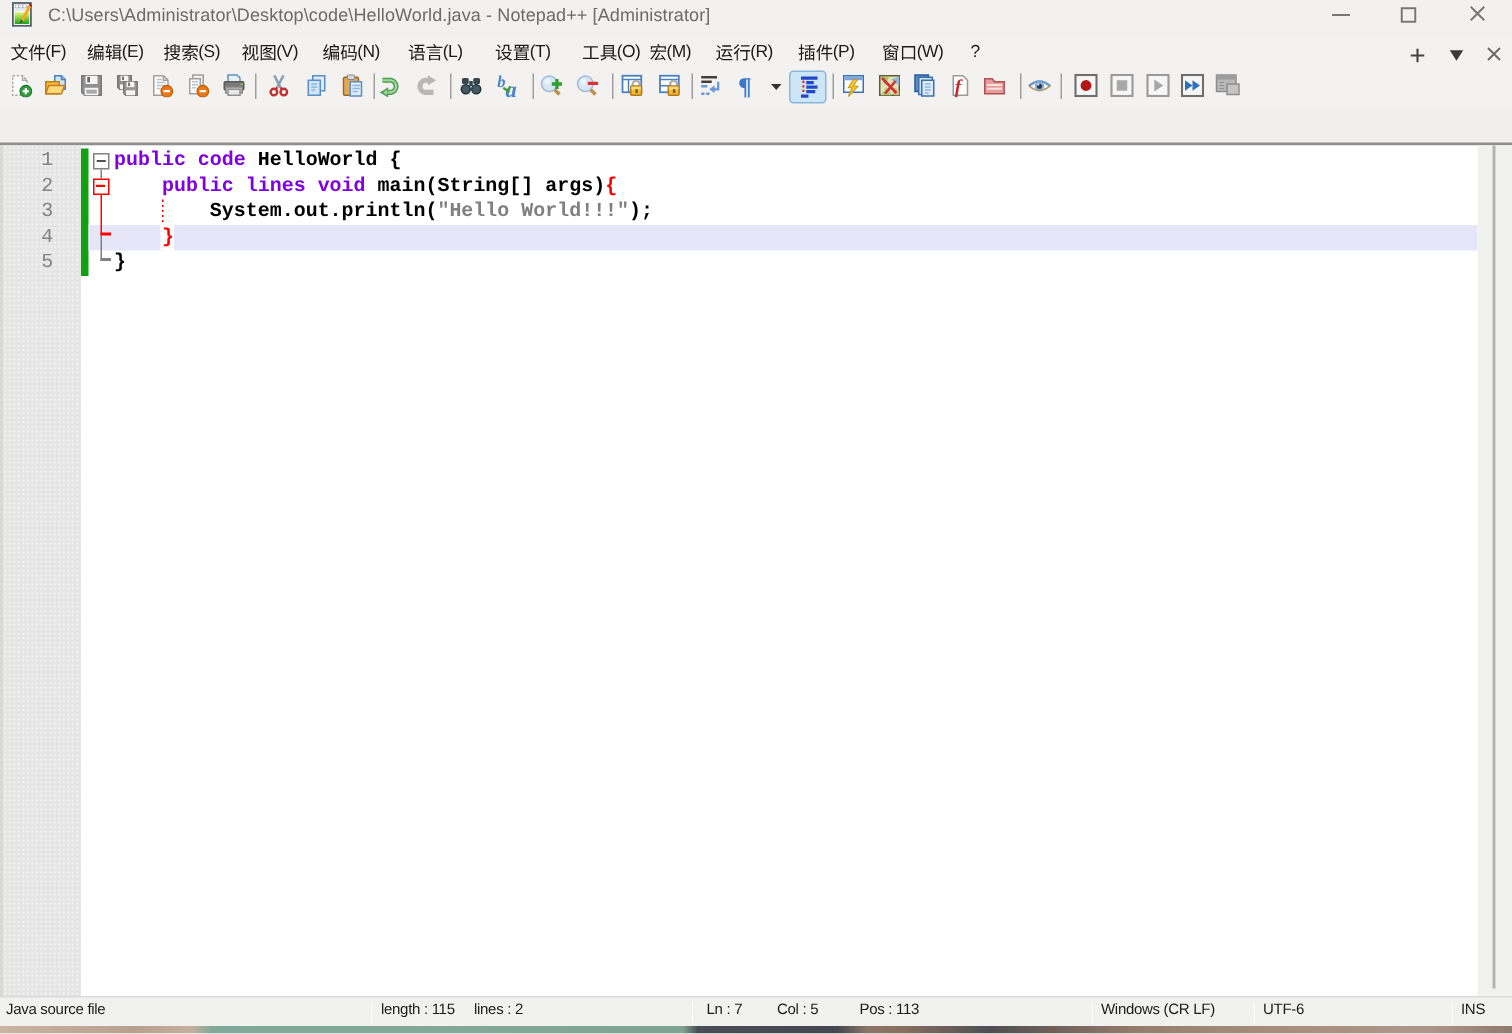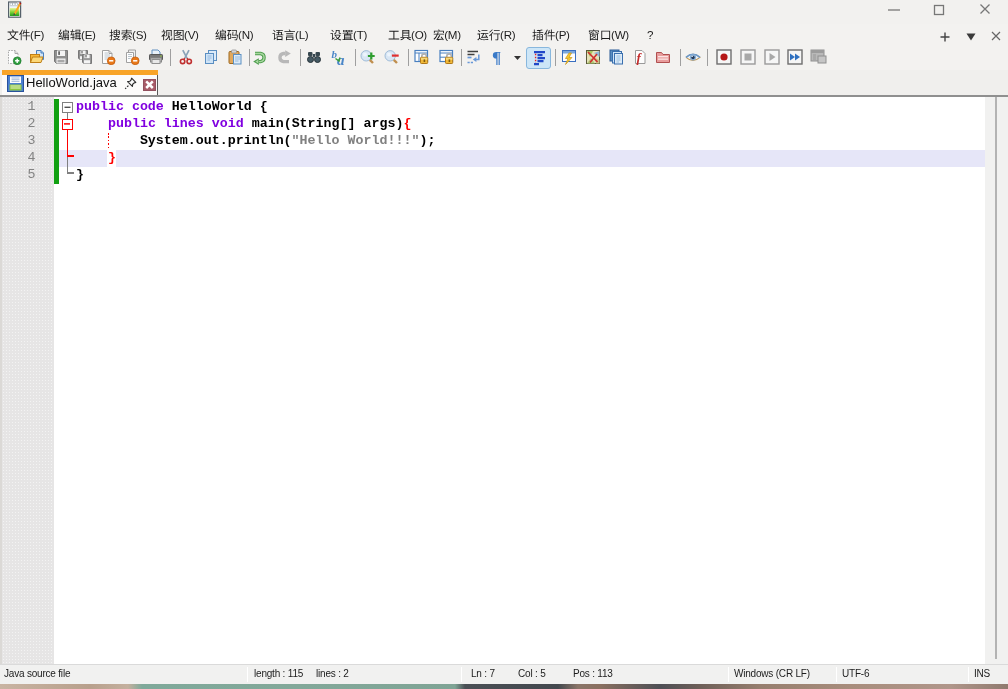--- a/index.html
+++ b/index.html
@@ -75,20 +75,21 @@
     <circle cx="3.2" cy="3.2" r="0.9" fill="#fff"></circle>
       <circle cx="5.8" cy="3.2" r="0.9" fill="#fff"></circle>
       <circle cx="8.4" cy="3.2" r="0.9" fill="#fff"></circle>
     <path d="M8.8 1.6 H12 V4.8 Z" fill="#e8edf0"></path>
     <rect x="1.8" y="5.2" width="9.6" height="1.2" fill="#dde8f0"></rect>
     <rect x="1.8" y="7" width="9.6" height="8" fill="url(#grn)"></rect>
     <path d="M11.2 2.2 L12.8 3.6 L7.6 13.4 L6 12 Z" fill="#f8a820"></path>
     <path d="M11.6 1 L13.4 2.6 L12.8 3.6 L11.2 2.2 Z" fill="#b81414"></path>
     <path d="M6 12 L7.6 13.4 L5.2 14.6 Z" fill="#484848"></path>
   </svg>
+  <div id="titletext" class="abs">C:\Users\Administrator\Desktop\code\HelloWorld.java - Notepad++ [Administrator]</div>
   <svg class="abs winbtn" style="left:886px; top:0;" width="16" height="20">
       <line x1="2" y1="10" x2="14" y2="10" stroke="#777" stroke-width="1.3"></line>
     </svg>
   <svg class="abs" style="left:932px; top:3px;" width="14" height="14">
       <rect x="2.5" y="2.5" width="9" height="9" fill="none" stroke="#777" stroke-width="1.3"></rect>
     </svg>
   <svg class="abs" style="left:978px; top:2px;" width="14" height="14">
       <path d="M2.5 2.5 L11.5 11.5 M11.5 2.5 L2.5 11.5" stroke="#777" stroke-width="1.3"></path>
     </svg>
 </div>
@@ -386,40 +387,20 @@
 
   <svg class="tbi" style="left:809.5px; width:20px;">
     <rect x="1" y="1" width="13" height="11" fill="#b9b9b9" stroke="#8f8f8f"></rect>
     <rect x="1" y="1" width="13" height="3" fill="#9c9c9c"></rect>
     <rect x="8" y="7" width="8" height="7" fill="#c5c5c5" stroke="#8f8f8f"></rect>
     <path d="M3 6 H6 M3 8 H6 M3 10 H6" stroke="#8f8f8f" stroke-width="0.8"></path>
   </svg>
 </div>
 
 <div id="tabbar" class="abs">
-  <div id="tab">
-    <div id="taborange"></div>
-    <svg class="abs" style="left:5px; top:5px;" width="17" height="17" viewBox="0 0 17 17">
-      <rect x="0.5" y="0.5" width="16" height="16" fill="#4a7fd0" stroke="#28529c"></rect>
-      <rect x="3" y="1.5" width="11" height="6.5" fill="#fdfdfd"></rect>
-      <path d="M4.5 3 H12.5 M4.5 4.7 H12.5 M4.5 6.4 H12.5" stroke="#9ab2d8" stroke-width="0.9"></path>
-      <rect x="2.5" y="9.5" width="12" height="6" fill="#8cc63f"></rect>
-      <path d="M3.5 11 H13.5 M3.5 13 H13.5" stroke="#e6f4c8" stroke-width="1.1"></path>
-    </svg>
-    <div id="tabtext">HelloWorld.java</div>
-    <svg class="abs" style="left:121px; top:7px;" width="14" height="14" viewBox="0 0 14 14">
-      <path d="M8.6 1.2 L12.8 5.4 L11.2 5.9 L9.7 7.2 L9.4 9.4 L4.6 4.6 L6.8 4.3 L8.1 2.8 Z" fill="#fbfbfb" stroke="#2e2e2e" stroke-width="1.15" stroke-linejoin="round"></path>
-      <path d="M5.4 8.6 L2.2 11.8" stroke="#2e2e2e" stroke-width="1.3" stroke-dasharray="1.8 1.4"></path>
-    </svg>
-    <div class="abs" style="left:141px; top:9px; width:12.5px; height:11.5px; background:#a85c68; border:1px solid #93505e;">
-      <svg width="11" height="10" style="display:block">
-          <path d="M2.2 1.4 L8.8 8 M8.8 1.4 L2.2 8" stroke="#fff" stroke-width="2.5"></path>
-        </svg>
-    </div>
-  </div>
   <div id="tabline"></div>
 </div>
 
 <div id="editor" class="abs">
   <div style="position:absolute; left:0; top:0; width:2px; height:567px; background:#dbd9d6;"></div>
   <div id="nummargin">
     <div class="lnum" style="top:1.5px;">1</div>
     <div class="lnum" style="top:18.5px;">2</div>
     <div class="lnum" style="top:35.5px;">3</div>
     <div class="lnum" style="top:52.5px;">4</div>

